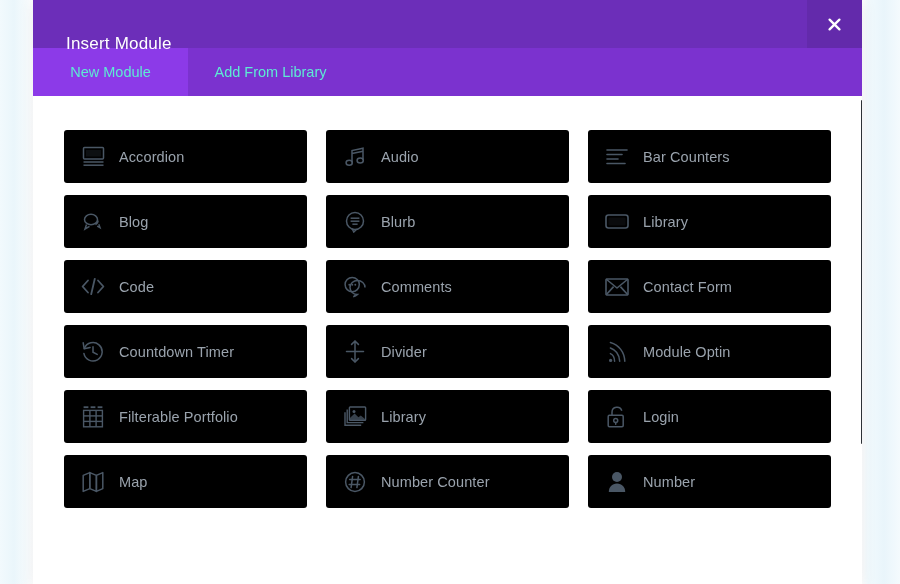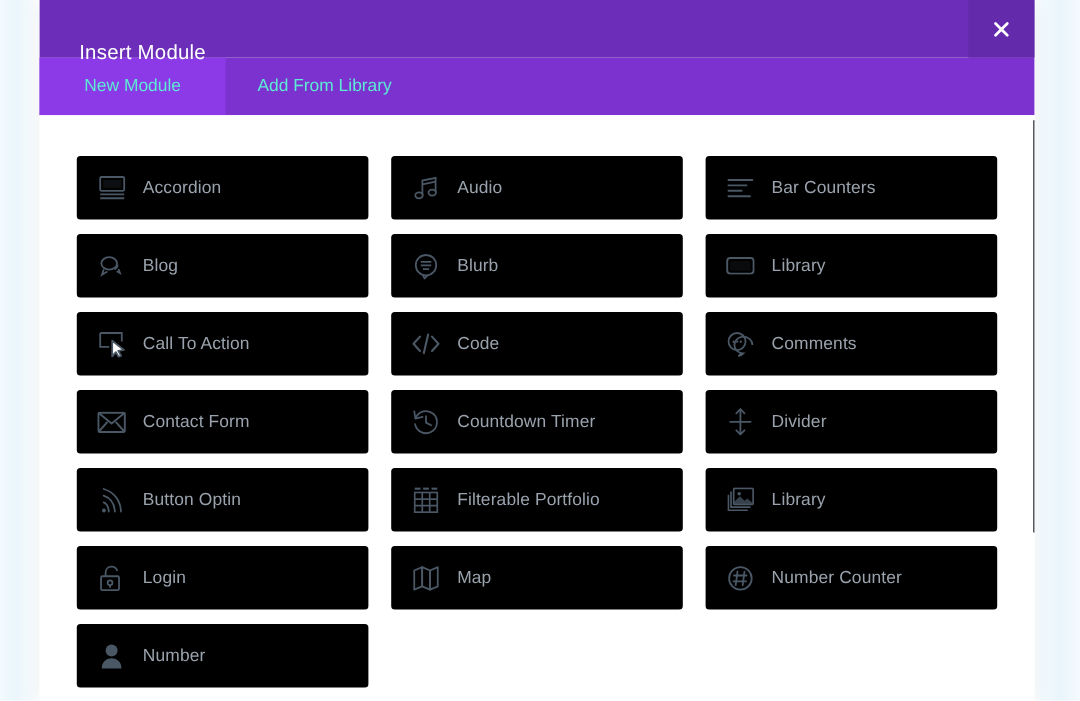--- a/index.html
+++ b/index.html
@@ -250,29 +250,20 @@
       <div class="module-tile">
         <span class="module-icon">
           <svg width="24" height="15" viewBox="0 0 24 15" fill="none" stroke="#4a5765" stroke-width="1.6">
             <rect x="1" y="1" width="22" height="13" rx="2.5"></rect>
             <rect x="3.4" y="3.4" width="17.2" height="8.2" rx="1.5" fill="#4a5765" stroke="none" opacity="0.13"></rect>
           </svg>
         </span>
         <span class="module-label">Library</span>
       </div>
 
-      <div class="module-tile">
-        <span class="module-icon">
-          <svg width="23" height="22" viewBox="0 0 23 22" fill="none" stroke="#4a5765" stroke-width="1.5">
-            <path d="M1.5 1.5 H19.5 V8.5 M1.5 1.5 V13 H9"></path>
-            <path d="M11.5 8 L11.5 21 L14.6 17.4 L16.9 21.5 L18.9 20.4 L16.6 16.4 L21.3 15.6 Z" fill="#ffffff" stroke="#4a5765" stroke-width="1.5" stroke-linejoin="round"></path>
-          </svg>
-        </span>
-        <span class="module-label">Call To Action</span>
-      </div>
 
 
       <div class="module-tile">
         <span class="module-icon">
           <svg width="24" height="19" viewBox="0 0 24 19" fill="none" stroke="#4a5765" stroke-width="1.8" stroke-linecap="round" stroke-linejoin="round">
             <polyline points="7,3.5 1.6,9.5 7,15.5"></polyline>
             <polyline points="17,3.5 22.4,9.5 17,15.5"></polyline>
             <line x1="13.8" y1="1.8" x2="10.2" y2="17.2"></line>
           </svg>
         </span>
@@ -329,21 +320,21 @@
 
       <div class="module-tile">
         <span class="module-icon">
           <svg width="21" height="22" viewBox="0 0 21 22" fill="none" stroke="#4a5765" stroke-width="1.5" stroke-linecap="round">
             <path d="M3.4 1.5 C12 4 17.5 11 17.8 20.3"></path>
             <path d="M3.4 7 C9 9 12.4 13.6 12.7 20.3"></path>
             <path d="M3.4 12.6 C6.2 13.8 7.5 16.6 7.6 20.3"></path>
             <circle cx="3.6" cy="19.4" r="1.6" fill="#4a5765" stroke="none"></circle>
           </svg>
         </span>
-        <span class="module-label">Button Optin</span>
+        <span class="module-label">Module Optin</span>
       </div>
 
       <div class="module-tile">
         <span class="module-icon">
           <svg width="22" height="22" viewBox="0 0 22 22" fill="none" stroke="#4a5765" stroke-width="1.4">
             <line x1="1.6" y1="1.2" x2="6.4" y2="1.2" stroke-width="1.8"></line>
             <line x1="8.6" y1="1.2" x2="13.4" y2="1.2" stroke-width="1.8"></line>
             <line x1="15.6" y1="1.2" x2="20.4" y2="1.2" stroke-width="1.8"></line>
             <rect x="1.6" y="4.4" width="18.8" height="16.4"></rect>
             <line x1="7.9" y1="4.4" x2="7.9" y2="20.8"></line>

